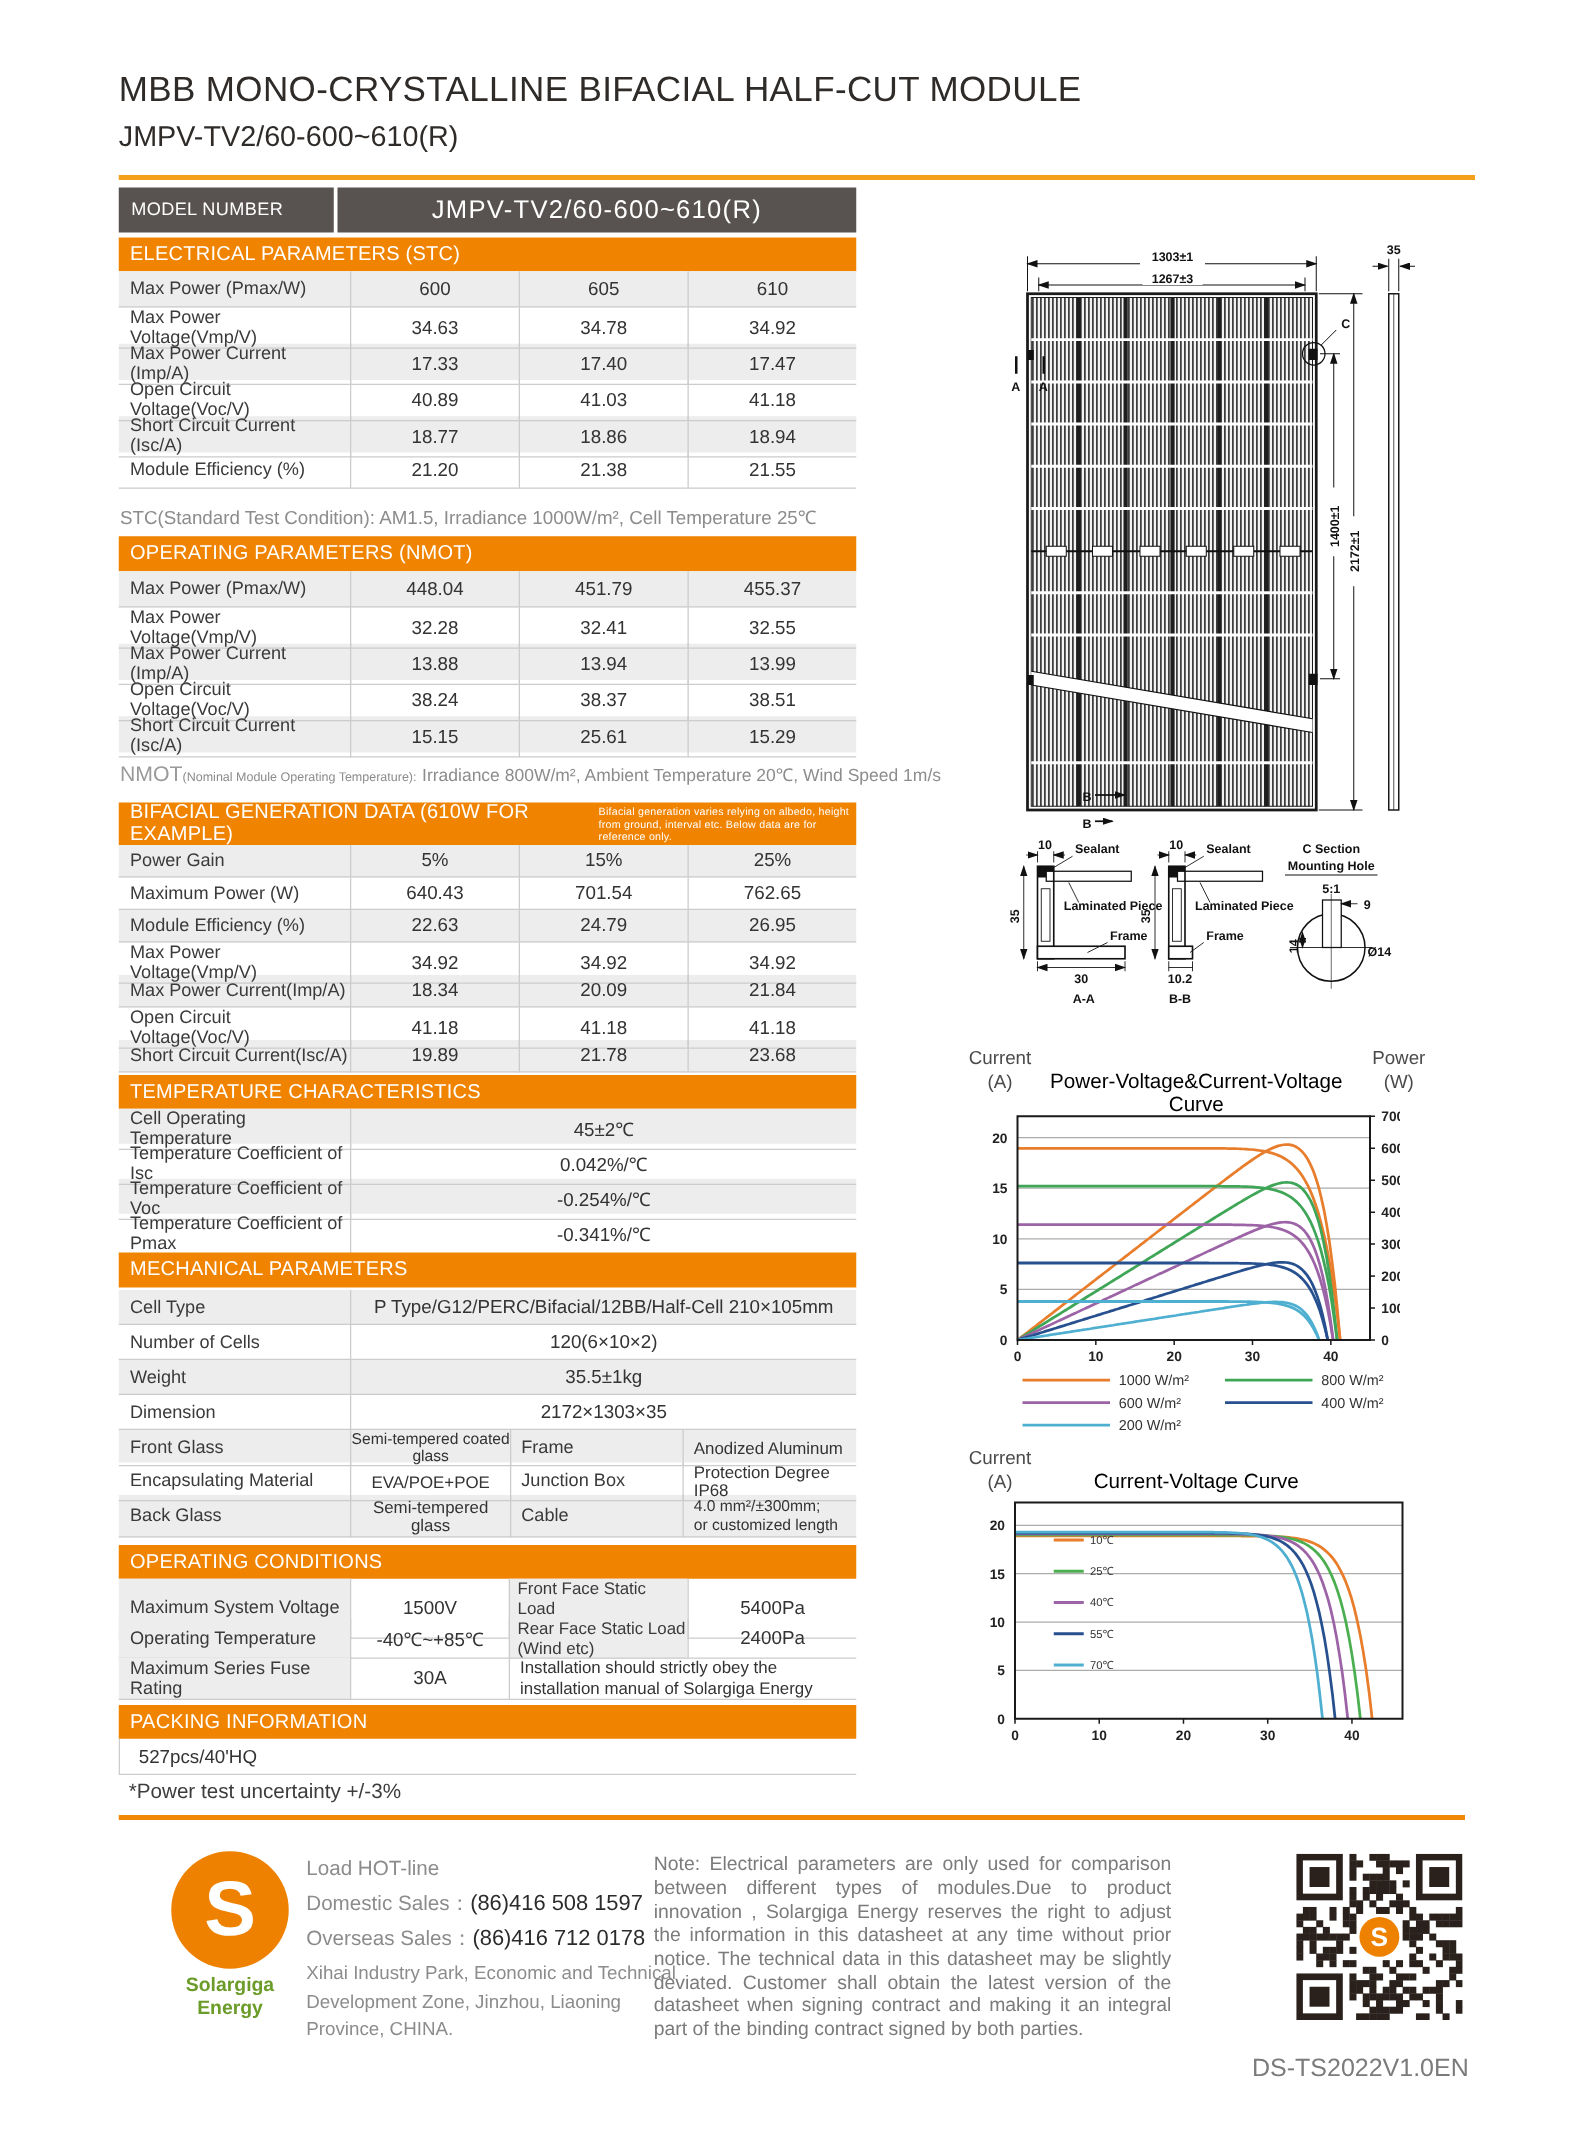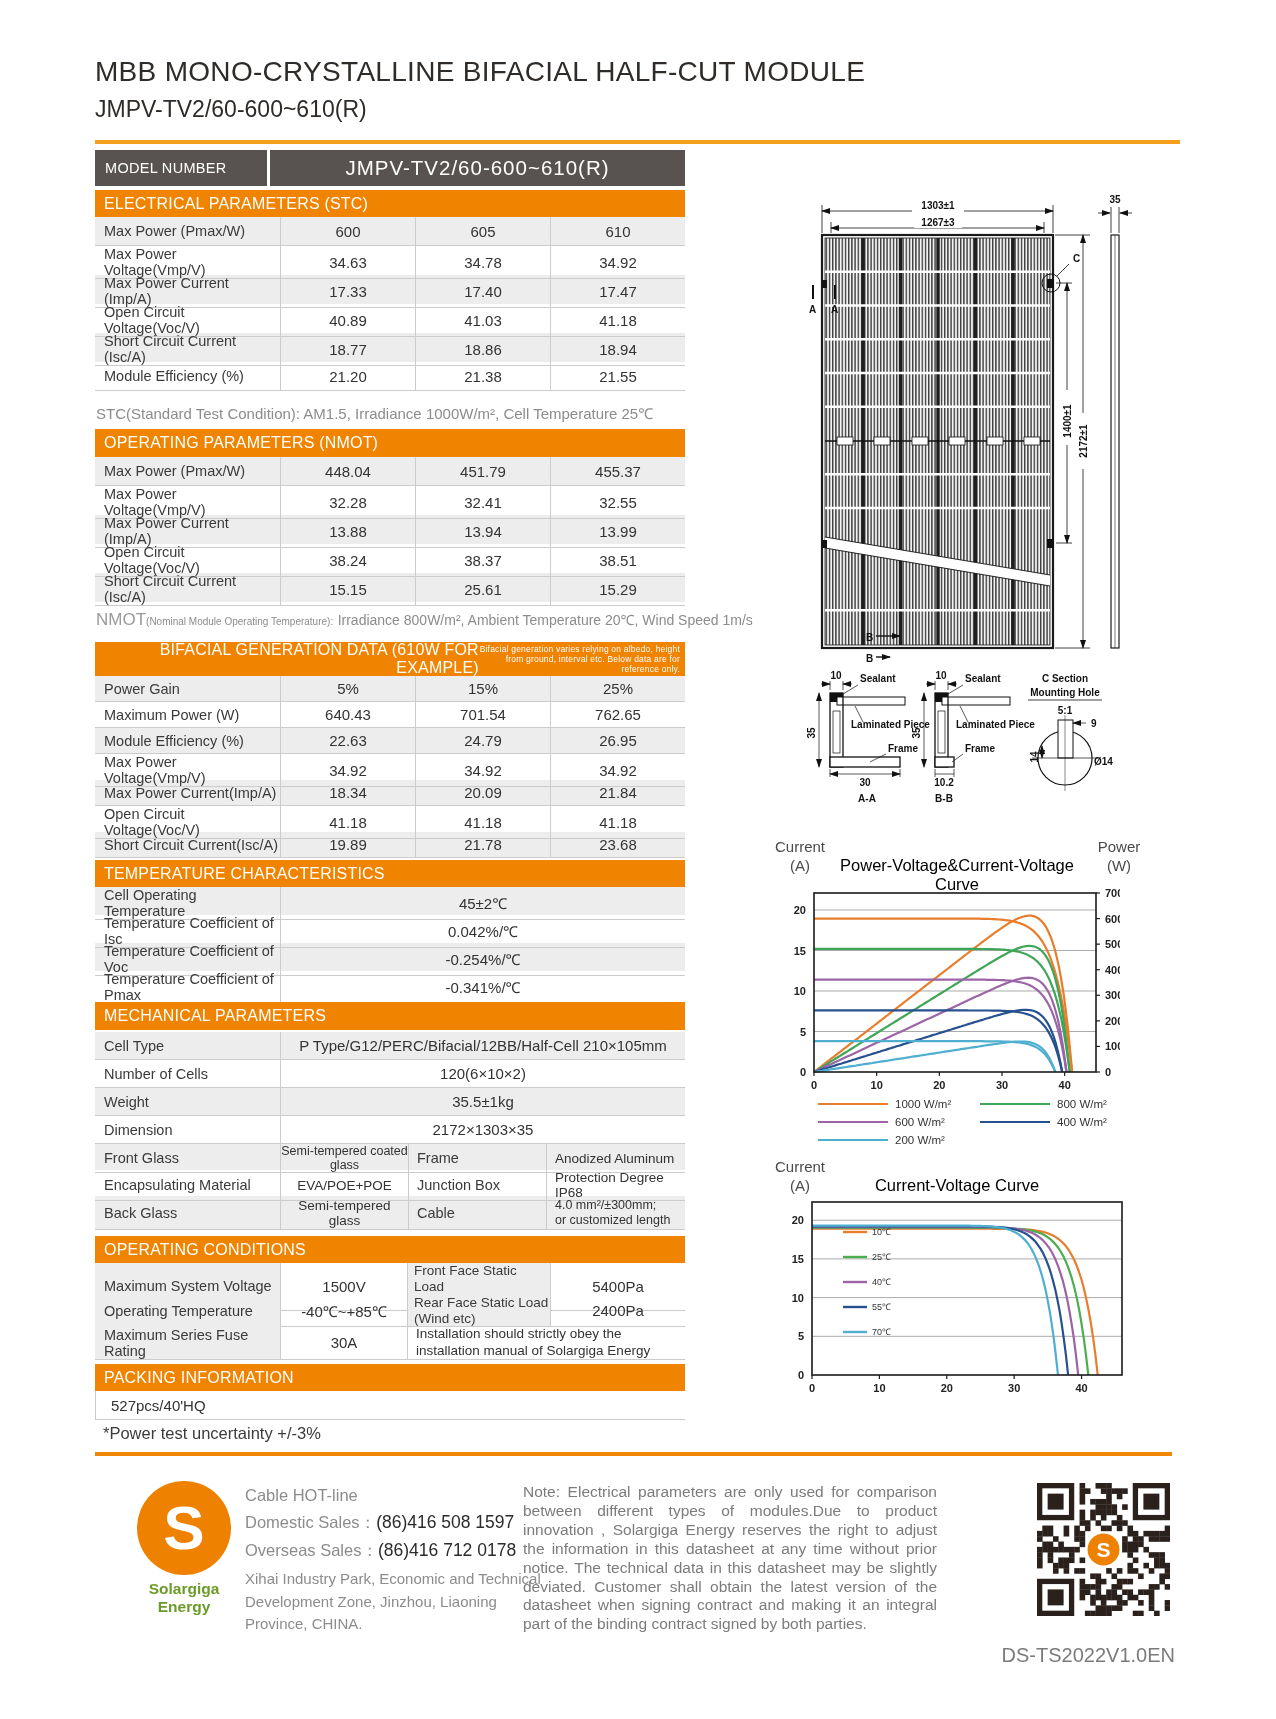--- a/index.html
+++ b/index.html
@@ -8,21 +8,21 @@
   .abs{position:absolute;}
   .title1{left:95px;top:56px;font-size:28px;color:#2e2b28;letter-spacing:.3px;}
   .title2{left:95px;top:96px;font-size:23px;color:#2e2b28;}
   .hrule{left:95px;top:140px;width:1085px;height:4px;background:#F4A01C;}
   .hrule2{left:95px;top:1452px;width:1077px;height:4px;background:#F08705;}
   #model-bar{left:95px;top:150px;width:590px;height:36px;display:flex;}
   .mcell{background:#585350;color:#fff;display:flex;align-items:center;box-sizing:border-box;}
   .mleft{width:172px;padding-left:10px;font-size:14.5px;letter-spacing:.3px;}
   .mright{flex:1;margin-left:3px;justify-content:center;font-size:20.5px;letter-spacing:1px;}
   .sechead{position:absolute;left:95px;width:590px;background:#F08300;color:#fff;display:flex;
-           align-items:center;box-sizing:border-box;padding-left:9px;font-size:16px;letter-spacing:.2px;text-align:right;}
+           align-items:center;box-sizing:border-box;padding-left:9px;font-size:16px;letter-spacing:.2px;}
   .bifnote{margin-left:auto;width:218px;font-size:8.5px;line-height:1.2;padding-right:5px;}
   .tbl{position:absolute;left:95px;width:590px;}
   .row{display:grid;box-sizing:border-box;}
   .r4{grid-template-columns:185px 135px 135px 135px;}
   .rm{grid-template-columns:185px 405px;}
   .rs{grid-template-columns:185px 128px 138px 139px;}
   .ro{grid-template-columns:185px 127px 143px 135px;}
   .ro3{grid-template-columns:185px 127px 278px;}
   .c{display:flex;align-items:center;box-sizing:border-box;border-bottom:1px solid #ccc;
      font-size:15px;color:#333;}
@@ -569,21 +569,21 @@
     <div>(A)</div>
   </div>
   <div class="abs chart-title" style="left:822px;top:1176px;width:270px;">Current-Voltage Curve</div>
 
   <div class="abs hrule2"></div>
   <div class="abs" id="logo-circle">
     <span>S</span>
   </div>
   <div class="abs" id="logo-text">Solargiga Energy</div>
   <div class="abs" id="contact">
-    <div class="hot">Cable HOT-line</div>
+    <div class="hot">Load HOT-line</div>
     <div class="sl">
       <span>Domestic Sales：</span><b>(86)416 508 1597</b>
     </div>
     <div class="sl">
       <span>Overseas Sales：</span><b>(86)416 712 0178</b>
     </div>
     <div class="ad">Xihai Industry Park, Economic and Technical</div>
     <div class="ad">Development Zone, Jinzhou, Liaoning</div>
     <div class="ad">Province, CHINA.</div>
   </div>

